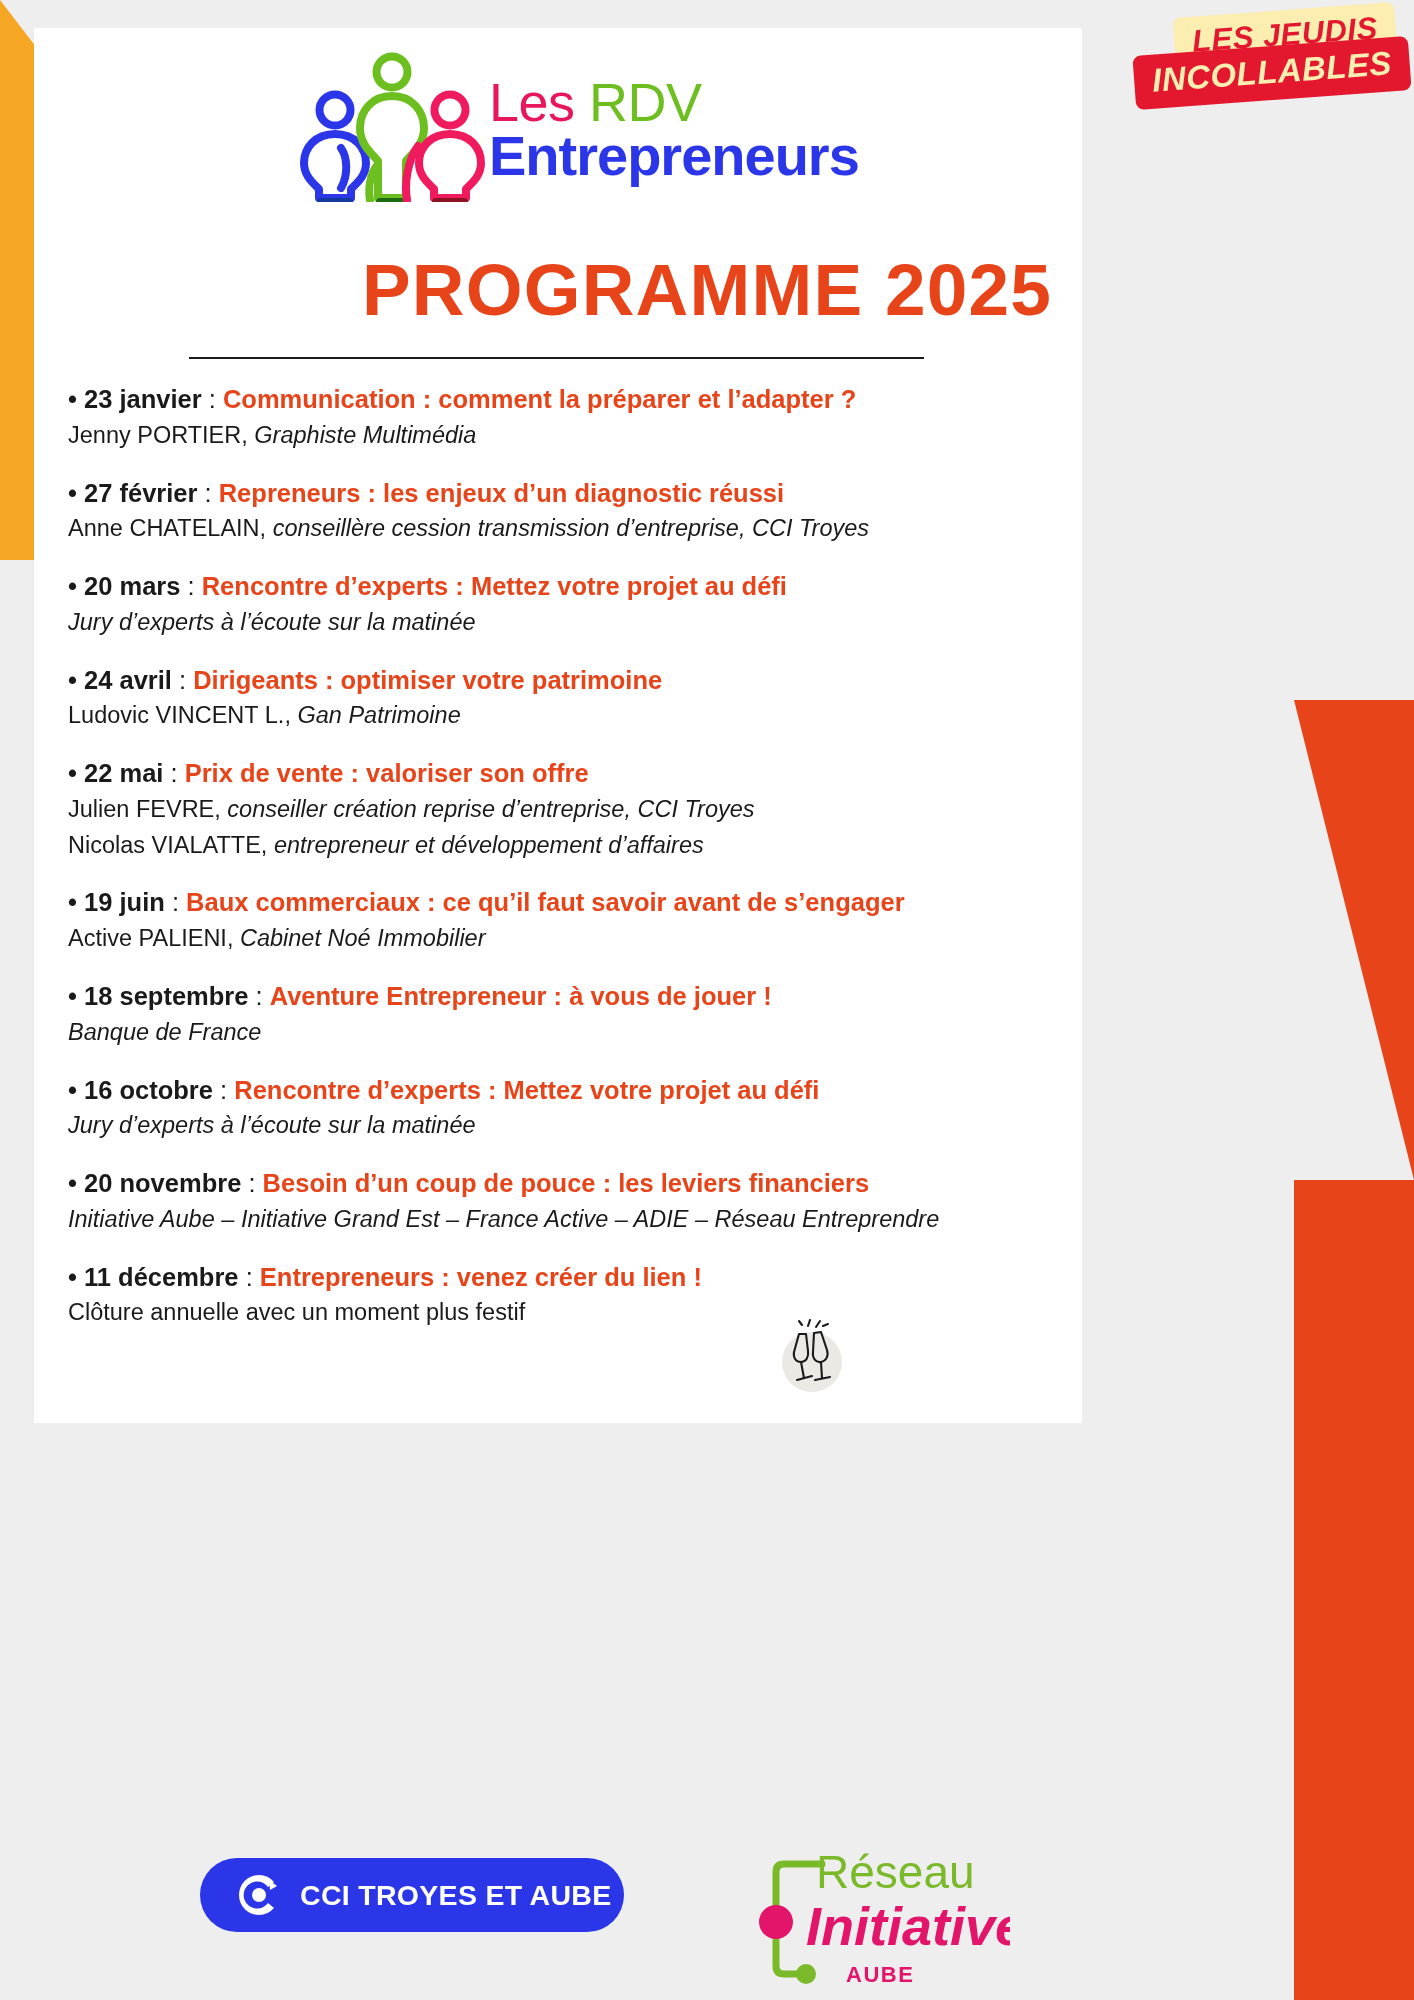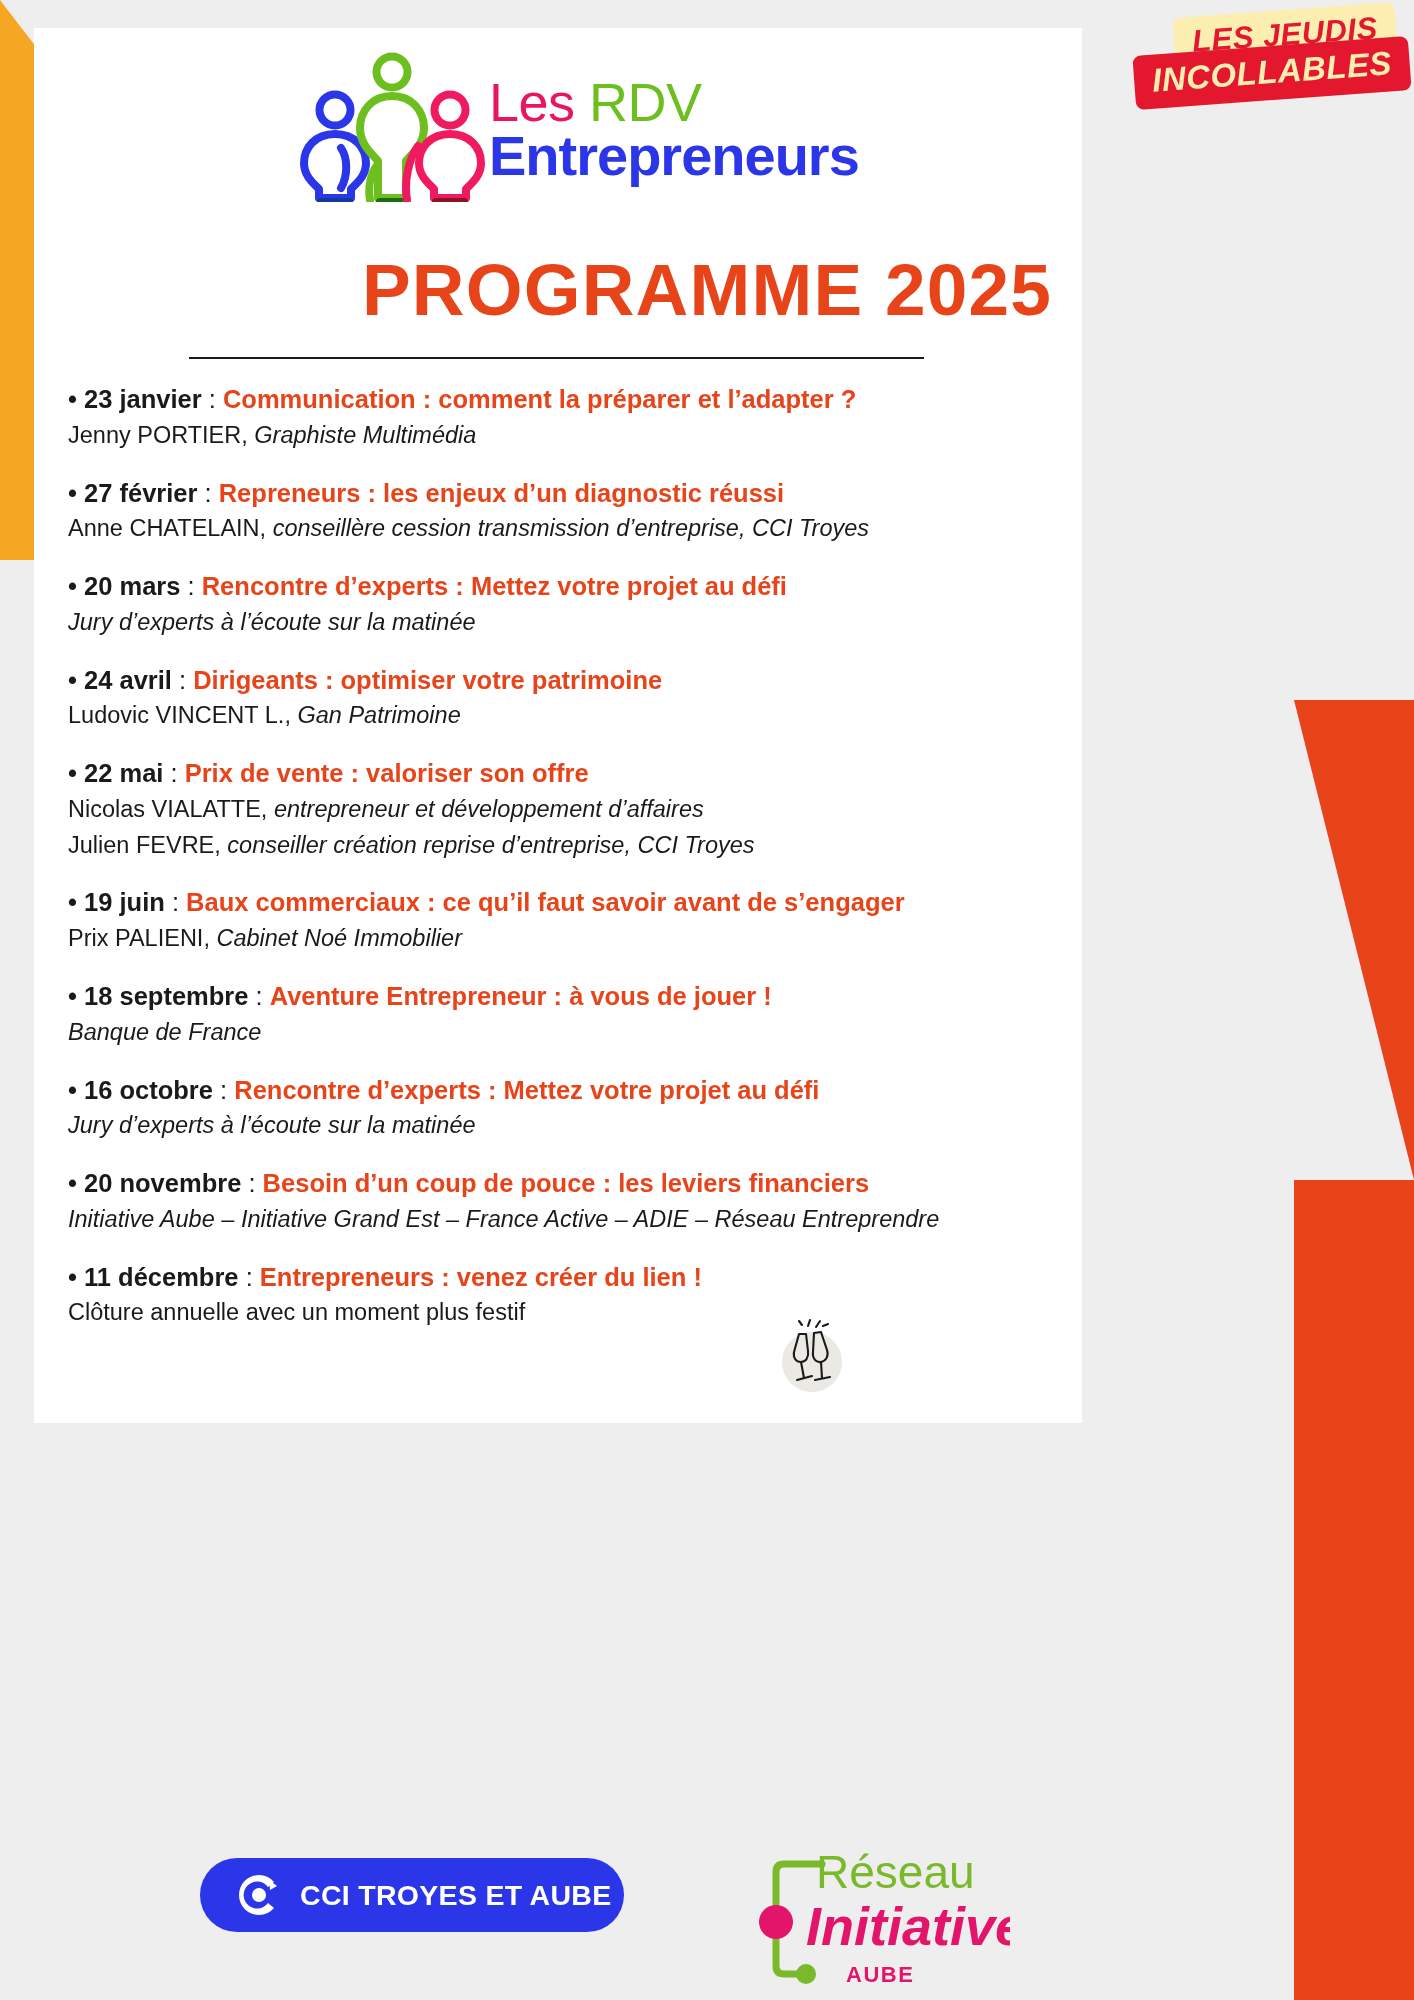--- a/index.html
+++ b/index.html
@@ -189,27 +189,27 @@
       <div class="entry-sub"><span class="it">Jury d’experts à l’écoute sur la matinée</span></div>
     </div>
 
     <div class="entry">
       <div class="entry-head"><span class="bullet">•&nbsp;</span><span class="edate">24 avril</span><span class="ecolon"> : </span><span class="etitle">Dirigeants : optimiser votre patrimoine</span></div>
       <div class="entry-sub"><span>Ludovic VINCENT L., </span><span class="it">Gan Patrimoine</span></div>
     </div>
 
     <div class="entry">
       <div class="entry-head"><span class="bullet">•&nbsp;</span><span class="edate">22 mai</span><span class="ecolon"> : </span><span class="etitle">Prix de vente : valoriser son offre</span></div>
+      <div class="entry-sub"><span>Julien FEVRE, </span><span class="it">conseiller création reprise d’entreprise, CCI Troyes</span></div>
       <div class="entry-sub"><span>Nicolas VIALATTE, </span><span class="it">entrepreneur et développement d’affaires</span></div>
-      <div class="entry-sub"><span>Julien FEVRE, </span><span class="it">conseiller création reprise d’entreprise, CCI Troyes</span></div>
     </div>
 
     <div class="entry">
       <div class="entry-head"><span class="bullet">•&nbsp;</span><span class="edate">19 juin</span><span class="ecolon"> : </span><span class="etitle">Baux commerciaux : ce qu’il faut savoir avant de s’engager</span></div>
-      <div class="entry-sub"><span>Prix PALIENI, </span><span class="it">Cabinet Noé Immobilier</span></div>
+      <div class="entry-sub"><span>Active PALIENI, </span><span class="it">Cabinet Noé Immobilier</span></div>
     </div>
 
     <div class="entry">
       <div class="entry-head"><span class="bullet">•&nbsp;</span><span class="edate">18 septembre</span><span class="ecolon"> : </span><span class="etitle">Aventure Entrepreneur : à vous de jouer !</span></div>
       <div class="entry-sub"><span class="it">Banque de France</span></div>
     </div>
 
     <div class="entry">
       <div class="entry-head"><span class="bullet">•&nbsp;</span><span class="edate">16 octobre</span><span class="ecolon"> : </span><span class="etitle">Rencontre d’experts : Mettez votre projet au défi</span></div>
       <div class="entry-sub"><span class="it">Jury d’experts à l’écoute sur la matinée</span></div>

